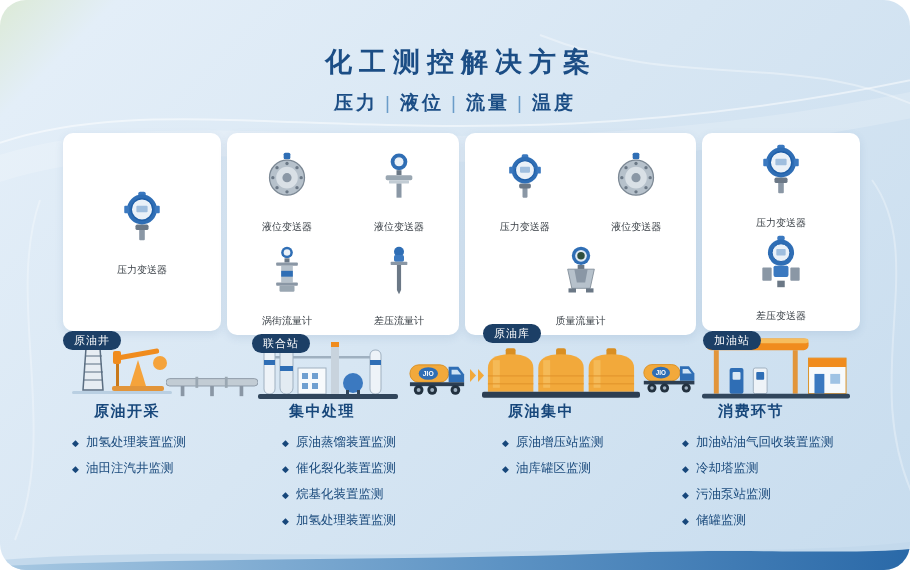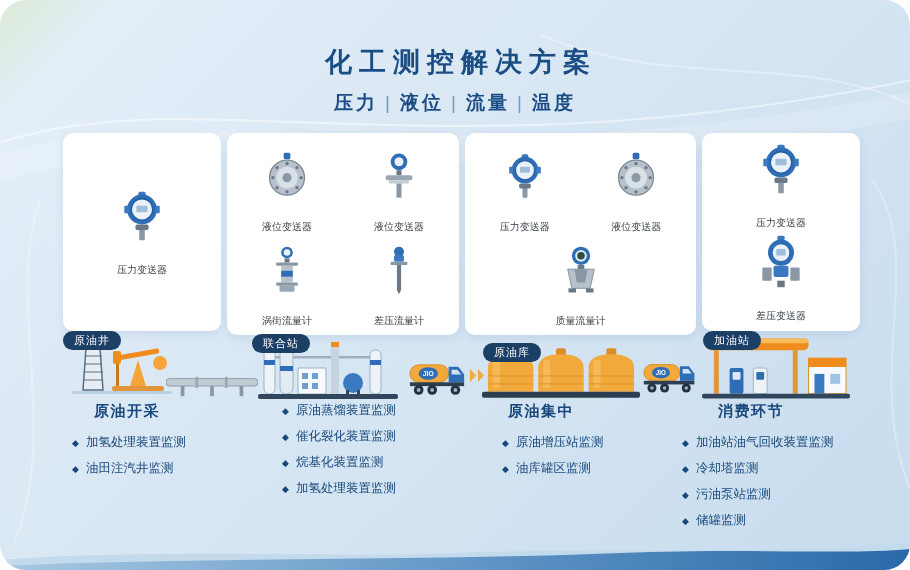--- a/index.html
+++ b/index.html
@@ -40,21 +40,21 @@
 
   
   .badge {
     position:absolute; z-index:3; background:#1c3f66; color:#fff;
     font-size:11px; line-height:1; letter-spacing:1px;
     padding:4px 11px; border-radius:10px;
   }
   .scene { position:absolute; z-index:2; }
   #badge1 { left:63px;  top:331px; }
   #badge2 { left:252px; top:334px; }
-  #badge3 { left:483px; top:343px;text-align:right; }
+  #badge3 { left:483px; top:324px;text-align:right; }
   #badge4 { left:703px; top:331px; }
   #pumpjack { left:72px;  top:336px; width:100px; height:64px; }
   #pipeline { left:166px; top:374px; width:92px;  height:24px; }
   #refinery { left:258px; top:336px; width:140px; height:64px; }
   #truck1   { left:408px; top:353px; width:60px;  height:45px; }
   #chev1    { left:470px; top:369px; width:15px;  height:13px; }
   #tanks    { left:482px; top:342px; width:158px; height:58px; }
   #truck2   { left:642px; top:353px; width:56px;  height:43px; }
   #station  { left:702px; top:334px; width:148px; height:68px; }
 
@@ -394,20 +394,21 @@
           <span>加氢处理装置监测</span>
         </li>
       <li>
           <span class="dm">◆</span>
           <span>油田注汽井监测</span>
         </li>
     </ul>
   </section>
 
   <section class="sec" id="sec2">
+    <h2>集中处理</h2>
     <ul>
       <li>
           <span class="dm">◆</span>
           <span>原油蒸馏装置监测</span>
         </li>
       <li>
           <span class="dm">◆</span>
           <span>催化裂化装置监测</span>
         </li>
       <li>

